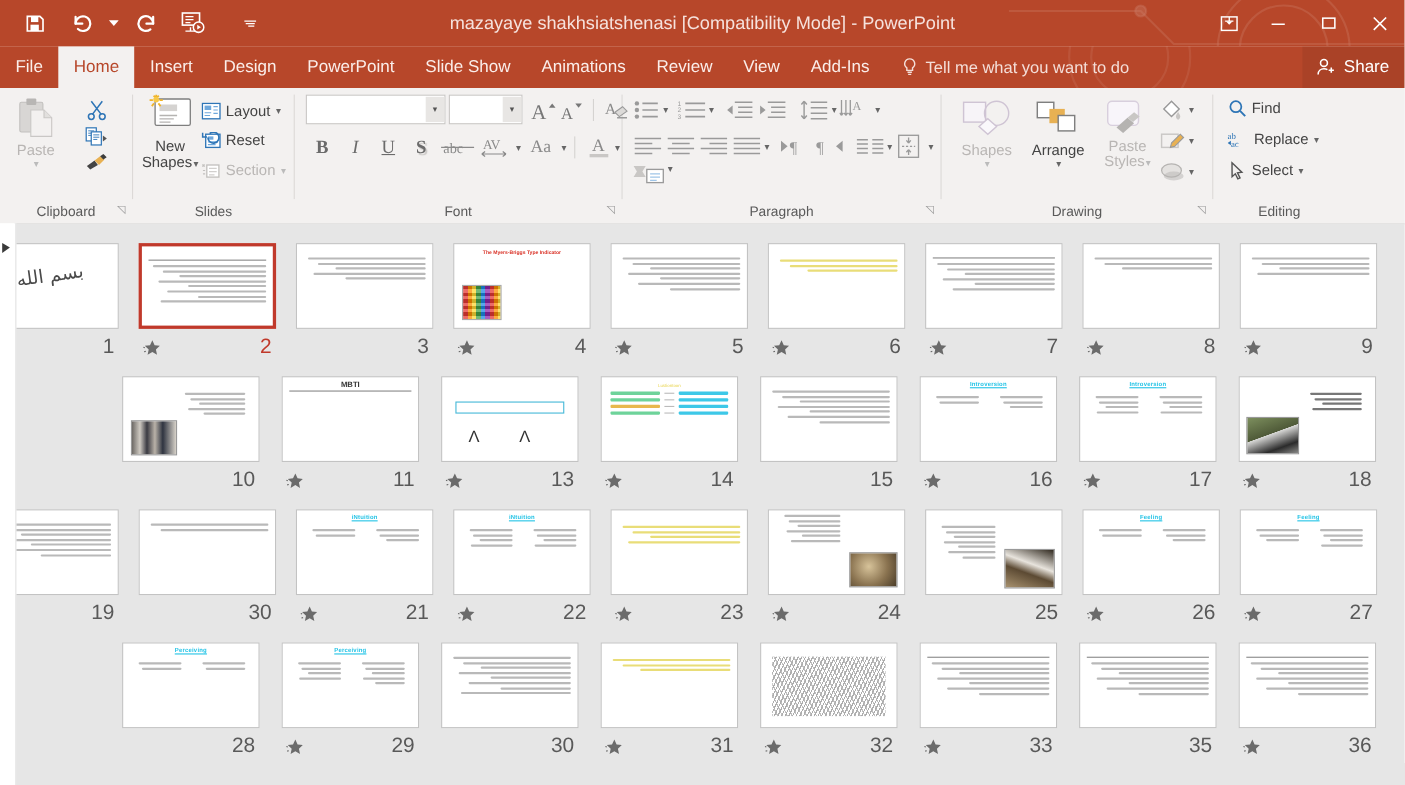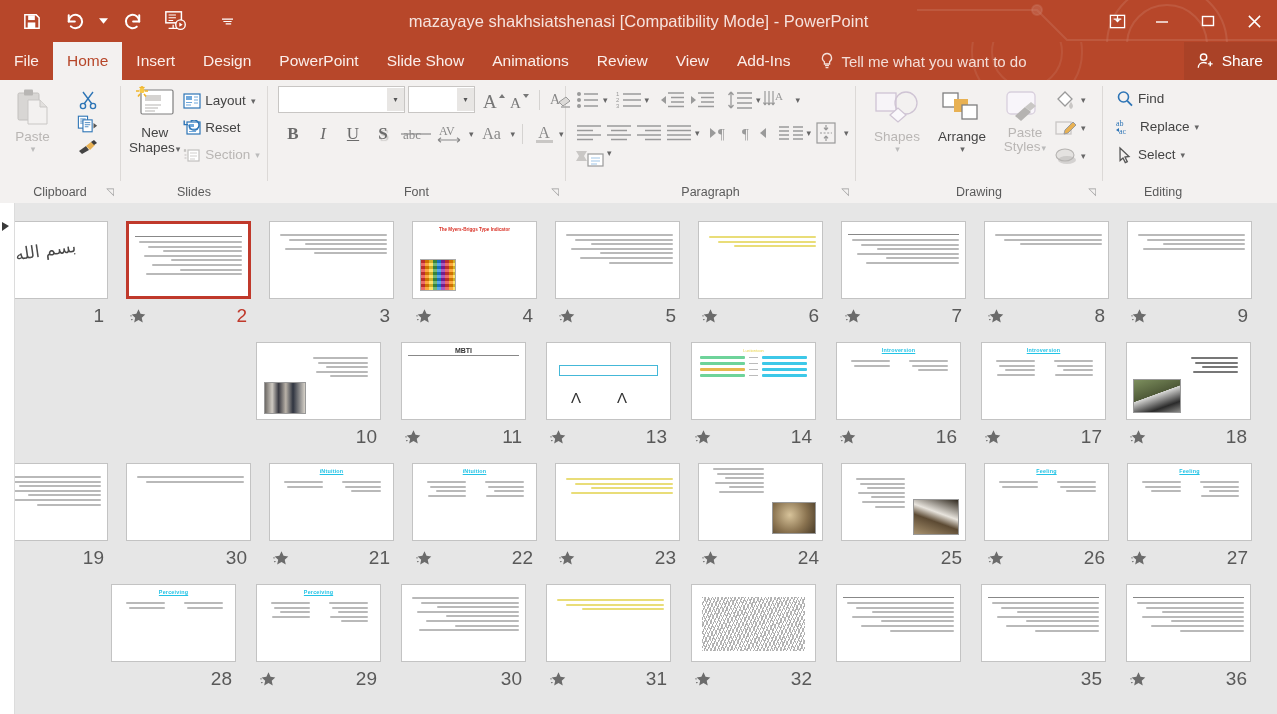--- a/index.html
+++ b/index.html
@@ -931,20 +931,40 @@
             <div class="smeta">
               <span class="snum">16</span>
               <span class="star"><svg viewBox="0 0 20 20" width="17" height="17">
                   <path d="M10 1.6l2.4 5.3 5.6.6-4.2 3.9 1.2 5.7L10 14.1 4.9 17.1l1.2-5.7L1.9 7.5l5.6-.6z" fill="#6b6b6b"></path>
                   <path d="M2 9.5l-1.6-.5M3 13.5l-1.8.4" stroke="#6b6b6b" stroke-width="1.2"></path>
                 </svg></span>
             </div>
           </div>
           <div class="sthumb">
             <div class="sframe">
+              <div class="t-lines" style="margin-top:12px">
+                <div class="t-ln " style="width:96%"></div>
+                <div class="t-ln " style="width:88%"></div>
+                <div class="t-ln " style="width:74%"></div>
+                <div class="t-ln " style="width:92%"></div>
+                <div class="t-ln " style="width:66%"></div>
+                <div class="t-ln " style="width:84%"></div>
+                <div class="t-ln " style="width:58%"></div>
+              </div>
+            </div>
+            <div class="smeta">
+              <span class="snum">15</span>
+              <span class="star hidden"><svg viewBox="0 0 20 20" width="17" height="17">
+                  <path d="M10 1.6l2.4 5.3 5.6.6-4.2 3.9 1.2 5.7L10 14.1 4.9 17.1l1.2-5.7L1.9 7.5l5.6-.6z" fill="#6b6b6b"></path>
+                  <path d="M2 9.5l-1.6-.5M3 13.5l-1.8.4" stroke="#6b6b6b" stroke-width="1.2"></path>
+                </svg></span>
+            </div>
+          </div>
+          <div class="sthumb">
+            <div class="sframe">
               <div class="t-title yellow">Lustiontoon</div>
               <div class="t-pairs">
                 <div class="t-pair">
                   <span class="pl" style="background:#6ed39a"></span>
                   <span class="dash"></span>
                   <span class="pl" style="background:#3dc8e8"></span>
                 </div>
                 <div class="t-pair">
                   <span class="pl" style="background:#6ed39a"></span>
                   <span class="dash"></span>
@@ -1274,20 +1294,27 @@
               <div class="t-lines" style="margin-top:4px">
                 <div class="t-ln " style="width:96%"></div>
                 <div class="t-ln " style="width:88%"></div>
                 <div class="t-ln " style="width:74%"></div>
                 <div class="t-ln " style="width:92%"></div>
                 <div class="t-ln " style="width:66%"></div>
                 <div class="t-ln " style="width:84%"></div>
                 <div class="t-ln " style="width:58%"></div>
               </div>
             </div>
+            <div class="smeta">
+              <span class="snum">33</span>
+              <span class="star"><svg viewBox="0 0 20 20" width="17" height="17">
+                  <path d="M10 1.6l2.4 5.3 5.6.6-4.2 3.9 1.2 5.7L10 14.1 4.9 17.1l1.2-5.7L1.9 7.5l5.6-.6z" fill="#6b6b6b"></path>
+                  <path d="M2 9.5l-1.6-.5M3 13.5l-1.8.4" stroke="#6b6b6b" stroke-width="1.2"></path>
+                </svg></span>
+            </div>
           </div>
           <div class="sthumb">
             <div class="sframe">
               <div class="t-scribble"></div>
             </div>
             <div class="smeta">
               <span class="snum">32</span>
               <span class="star"><svg viewBox="0 0 20 20" width="17" height="17">
                   <path d="M10 1.6l2.4 5.3 5.6.6-4.2 3.9 1.2 5.7L10 14.1 4.9 17.1l1.2-5.7L1.9 7.5l5.6-.6z" fill="#6b6b6b"></path>
                   <path d="M2 9.5l-1.6-.5M3 13.5l-1.8.4" stroke="#6b6b6b" stroke-width="1.2"></path>

